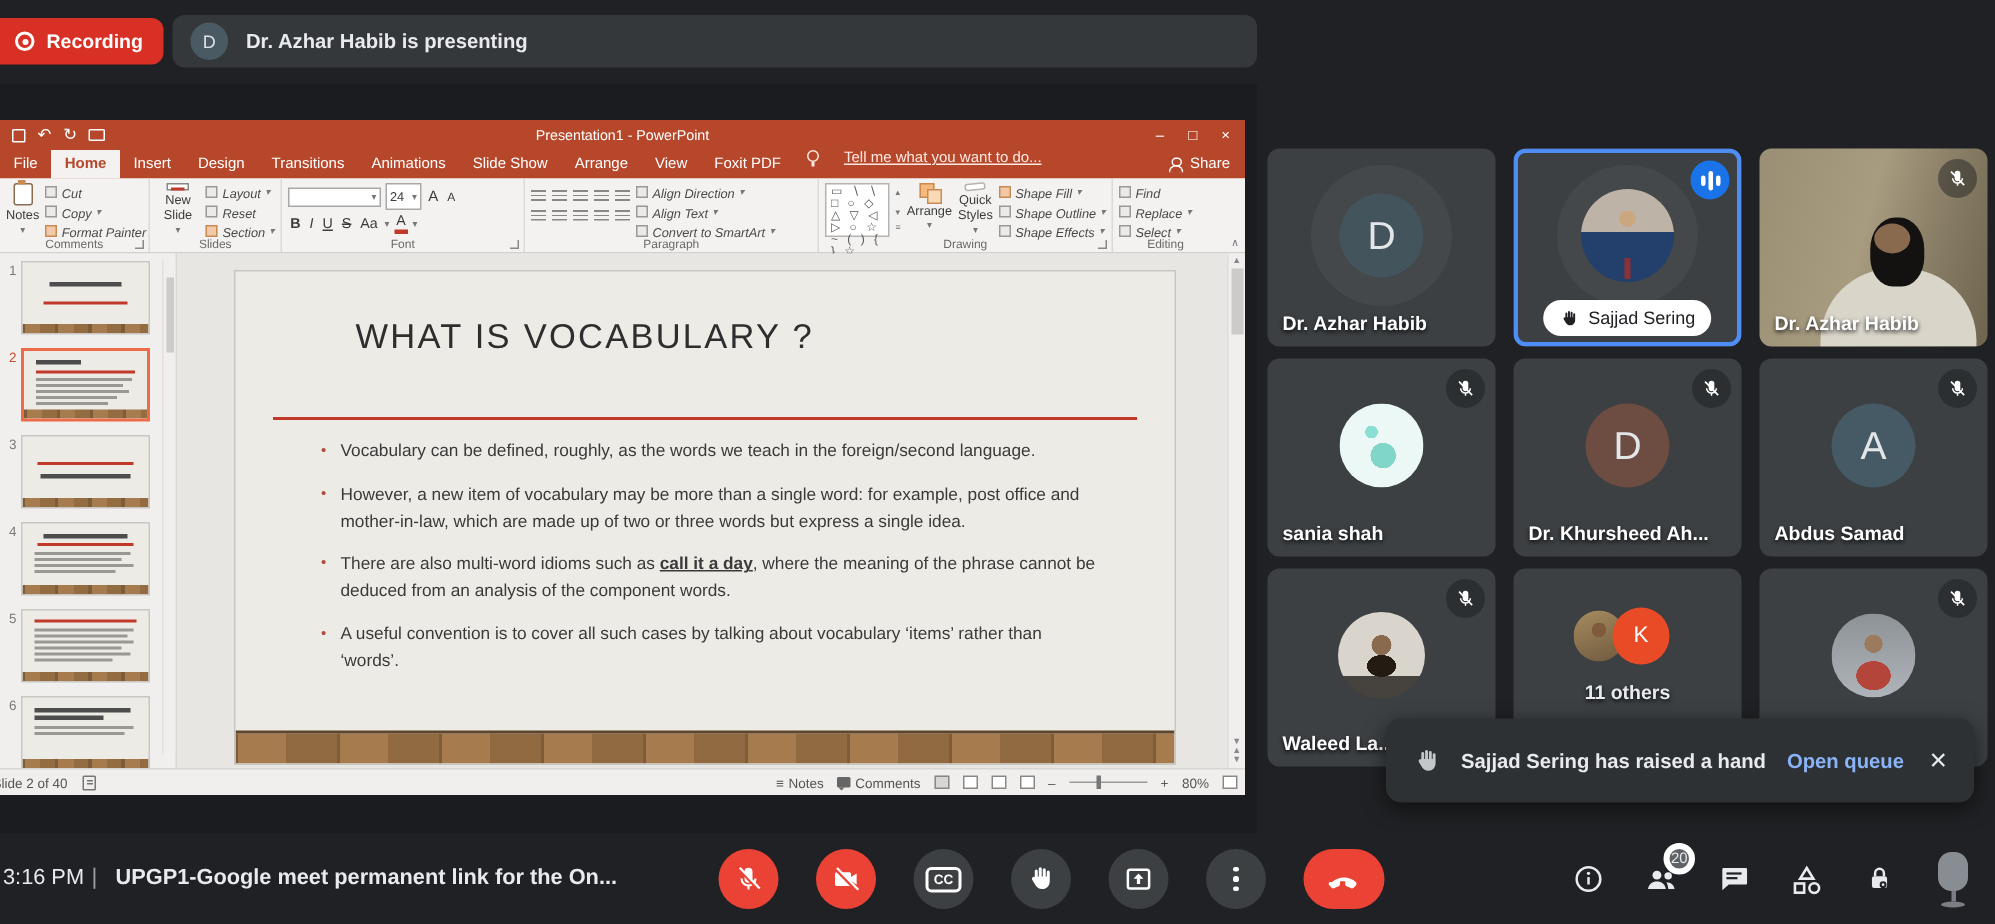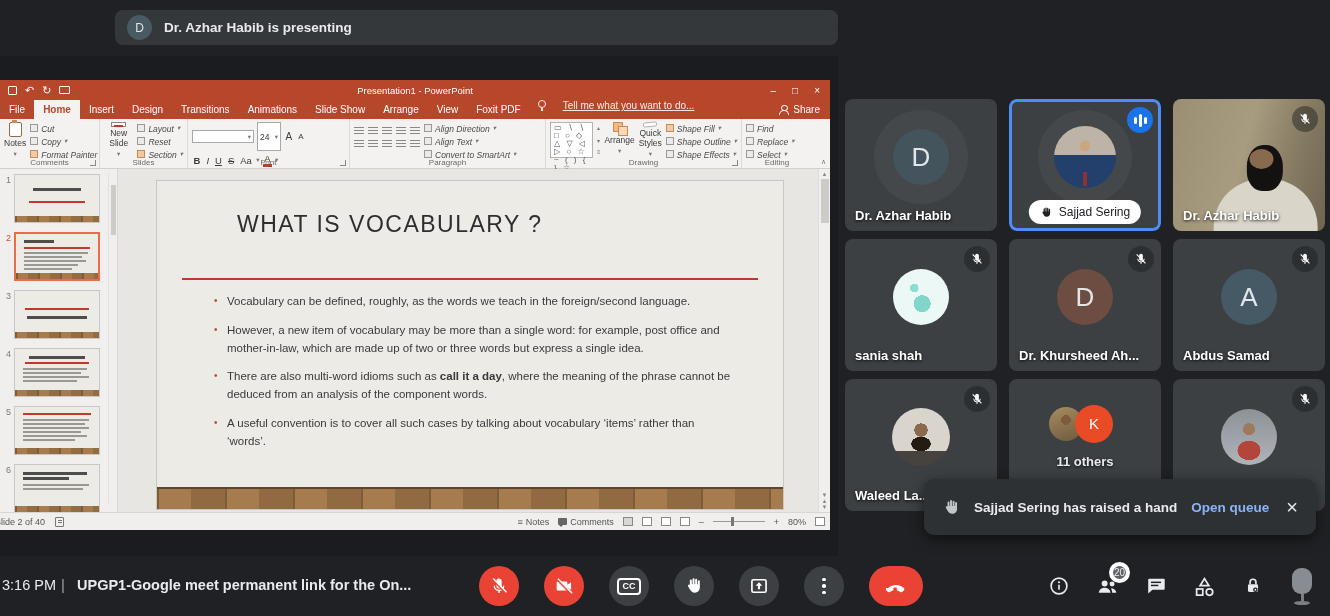--- a/index.html
+++ b/index.html
@@ -49,21 +49,21 @@
   .sbtn { display:flex; align-items:flex-start; gap:3px; font-size:8.5px; color:#4a4a4a; white-space:nowrap;font-style:italic; }
   .mini { width:8px; height:8px; border:1px solid #9b9997; background:#eceae8; flex:none; }
   .mini.orange { background:#f0c9a8; border-color:#c98b53; }
   .dd { font-size:6.5px; color:#777; }
   .clip-ico { width:13px; height:16px; border:1.5px solid #8a6d50; background:#fff; border-radius:2px; position:relative;}
   .clip-ico::after{content:""; position:absolute; left:2.5px; top:-3px; width:5px; height:3px; background:#c98b53;}
   .slide-ico { width:15px; height:11px; border:1.5px solid #888; background:#fff; position:relative;}
   .slide-ico::after{content:""; position:absolute; left:2px; top:2px; right:2px; height:1.5px; background:#c0392b;}
   .fontrow { display:flex; align-items:center; gap:3px; }
   .fontbox { width:62px; height:13px; background:#fff; border:1px solid #aaa8a6; display:flex; align-items:center; justify-content:flex-end; padding:0 2px;}
-  .sizebox { width:24px; height:29px; background:#fff; border:1px solid #aaa8a6; display:flex; align-items:center; justify-content:space-between; padding:0 2px; font-size:8.5px;}
+  .sizebox { width:24px; height:18px; background:#fff; border:1px solid #aaa8a6; display:flex; align-items:center; justify-content:space-between; padding:0 2px; font-size:8.5px;}
   .fmt { font-size:9.5px; padding:0 1.5px; }
   .fmt.b{font-weight:bold} .fmt.i{font-style:italic} .fmt.u{text-decoration:underline} .fmt.s{text-decoration:line-through}
   .fmt.acolor{border-bottom:3px solid #c0392b; line-height:1;}
   .stripes { width:10px; height:8px; background:repeating-linear-gradient(0deg,#8a8886 0 1px,transparent 1px 3px); flex:none;}
   .pararow { display:flex; gap:4px; align-items:center; padding-top:2px;}
   .shapesbox { width:88px; height:36px; background:#fff; border:1px solid #b5b3b1; font-size:8px; color:#555;
     display:flex; flex-direction:column; justify-content:space-around; padding:1px 3px; letter-spacing:2px; line-height:1;}
   .galcol { display:flex; flex-direction:column; justify-content:space-between; font-size:6px; color:#777; padding:2px 0;}
   .arrange-ico { width:14px; height:12px; position:relative;}
   .arrange-ico::before{content:""; position:absolute; left:0; top:0; width:8px; height:8px; background:#f5b97e; border:1px solid #c98b53;}
@@ -90,21 +90,21 @@
   .thumbs-scroll { position:absolute; right:0; top:4px; width:9px; height:330px; background:#f0efee; border-left:1px solid #e2e0de;}
   .thumbs-scroll::before{content:"";position:absolute;left:1.5px;top:12px;width:5px;height:50px;background:#cdcbc8;}
   .canvas { flex:1; background:#e8e6e2; position:relative; }
   .slide { position:absolute; left:39px; top:12px; width:626px; height:328px; background:#edebe6;
     box-shadow:0 0 0 1px #c9c7c4; overflow:hidden;}
   .slide-title { position:absolute; left:80px; top:30px; font-size:23px; color:#2e2e2e; letter-spacing:1.5px; }
   .slide-rule { position:absolute; left:25px; right:25px; top:97px; height:2px; background:#c0392b; }
   .slide-bullets { position:absolute; left:57px; top:112px; width:520px; list-style:none; }
   .slide-bullets li { font-size:11.5px; color:#3a3a3a; line-height:1.55; margin-bottom:11px; padding-left:13px; position:relative;}
   .slide-bullets li::before { content:"•"; position:absolute; left:0; top:0; color:#b34a3e; font-size:10px; }
-  .emph { font-weight:bold; }
+  .emph { font-weight:bold; text-decoration:underline; }
   .floor { position:absolute; left:0; right:0; bottom:0; height:22px; border-top:2px solid #5f452a;
     background:repeating-linear-gradient(90deg,#7d5c39 0 2px,#a67c4e 2px 34px,#916a41 34px 68px); }
   .vscroll { width:12px; background:#f0efee; border-left:1px solid #ddd; display:flex; flex-direction:column; align-items:center;
     font-size:6px; color:#888; padding:2px 0; }
   .vthumb { width:8px; height:44px; background:#cdcbc8; margin:2px 0; }
   .vspace { flex:1; }
   .ppt-status { position:absolute; bottom:0; left:0; width:830px; height:18px; background:#f0efee; border-top:1px solid #d8d6d3;
     display:flex; align-items:center; font-size:9px; color:#555; overflow:hidden;}
   .st-left { margin-left:-5px; display:flex; gap:10px; align-items:center;}
   .spell { width:9px; height:10px; border:1px solid #777; border-radius:1px; position:relative; }
@@ -195,20 +195,24 @@
   .mic-hw .hd { position:absolute; left:2px; top:2px; width:20px; height:26px; background:#9aa0a6; border-radius:9px; }
   .mic-hw .st { position:absolute; left:10.5px; top:28px; width:3px; height:7px; background:#8b9096; }
   .mic-hw .bs { position:absolute; left:4px; top:35px; width:16px; height:4px; background:#8b9096; border-radius:50%; }
 </style>
 </head>
 <body>
 
 <div class="screen">
   <div class="stage"></div>
 
+  <div class="rec-badge">
+    <span class="rec-ring"></span>
+    <b>Recording</b>
+  </div>
   <div class="presenting-pill">
     <span class="pres-avatar">D</span>
     <b>Dr. Azhar Habib is presenting</b>
   </div>
 
   <div class="ppt">
     <div class="ppt-titlebar">
       <div class="qat">
         <span class="qat-save"></span>
         <span class="arrowico">↶</span>

